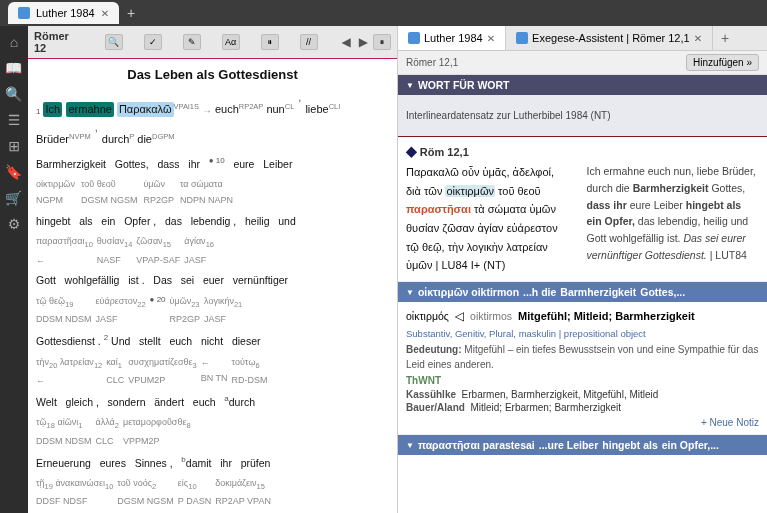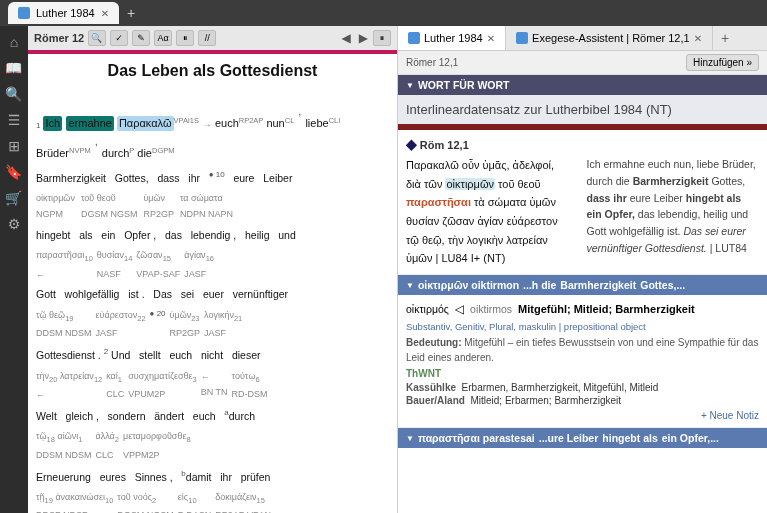--- a/index.html
+++ b/index.html
@@ -17,29 +17,29 @@
     .app { display: flex; height: 487px; background: #f0f0f0; }
 
     
     .sidebar { width: 28px; background: #2d2d2d; display: flex; flex-direction: column; align-items: center; padding: 4px 0; gap: 2px; }
     .sidebar-icon { width: 24px; height: 24px; display: flex; align-items: center; justify-content: center; color: #aaa; font-size: 14px; cursor: pointer; border-radius: 3px; }
 
     
     .left-panel { flex: 1; background: #fff; display: flex; flex-direction: column; border-right: 1px solid #ccc; max-width: 380px; }
 
     
-    .left-toolbar { background: #e8e8e8; padding: 4px 6px; display: flex; align-items: center; gap: 4px; border-bottom: 4px solid #be185d; }
+    .left-toolbar { background: #e8e8e8; padding: 4px 6px; display: flex; align-items: center; gap: 21px; border-bottom: 1px solid #be185d; }
     .toolbar-label { font-weight: bold; font-size: 11px; color: #333; }
     .toolbar-nav { display: flex; align-items: center; gap: 2px; margin-left: auto; }
     .nav-btn { background: none; border: none; color: #555; font-size: 12px; cursor: pointer; padding: 1px 3px; }
     .icon-btn { width: 18px; height: 16px; background: #d5d5d5; border: 1px solid #bbb; border-radius: 2px; display: flex; align-items: center; justify-content: center; font-size: 9px; cursor: pointer; }
 
     
     .left-content { flex: 1; overflow-y: auto; padding: 8px; font-size: 11px; }
-    .chapter-title { text-align: center; font-weight: bold; font-size: 16px; margin-bottom: 24px; color: #111; }
+    .chapter-title { text-align: center; font-weight: bold; font-size: 13px; margin-bottom: 8px; color: #111; }
 
     
     .interlinear-block { font-size: 10.5px; line-height: 1.8; color: #111; }
     .word-arrow { color: #888; font-size: 10px; }
 
     
     .right-panel { flex: 1; background: #fff; display: flex; flex-direction: column; }
 
     
     .right-tabs { background: #e8e8e8; display: flex; border-bottom: 1px solid #ccc; }
@@ -278,21 +278,21 @@
       <span class="right-toolbar-label">Römer 12,1</span>
       <button class="add-btn">Hinzufügen »</button>
     </div>
 
     <div class="right-content">
 
       <div class="section-header">
         <span class="section-arrow">▼</span>
         <span>WORT FÜR WORT</span>
       </div>
-      <div style="background:#e8eaf0;padding:7px 8px;font-size:13px;color:#444;border-bottom:6px solid #7f1d1d;">
+      <div style="background:#e8eaf0;padding:15px 8px;font-size:10px;color:#444;border-bottom:1px solid #7f1d1d;">
         <span>Interlineardatensatz zur Lutherbibel 1984 (NT)</span>
       </div>
 
       <div class="verse-section">
         <div class="verse-ref">
           <span style="font-size:14px;color:#1a1a5a;">◆</span>
           <span>Röm 12,1</span>
         </div>
         <div style="display:flex;gap:8px;">
           <div style="flex:1;">

